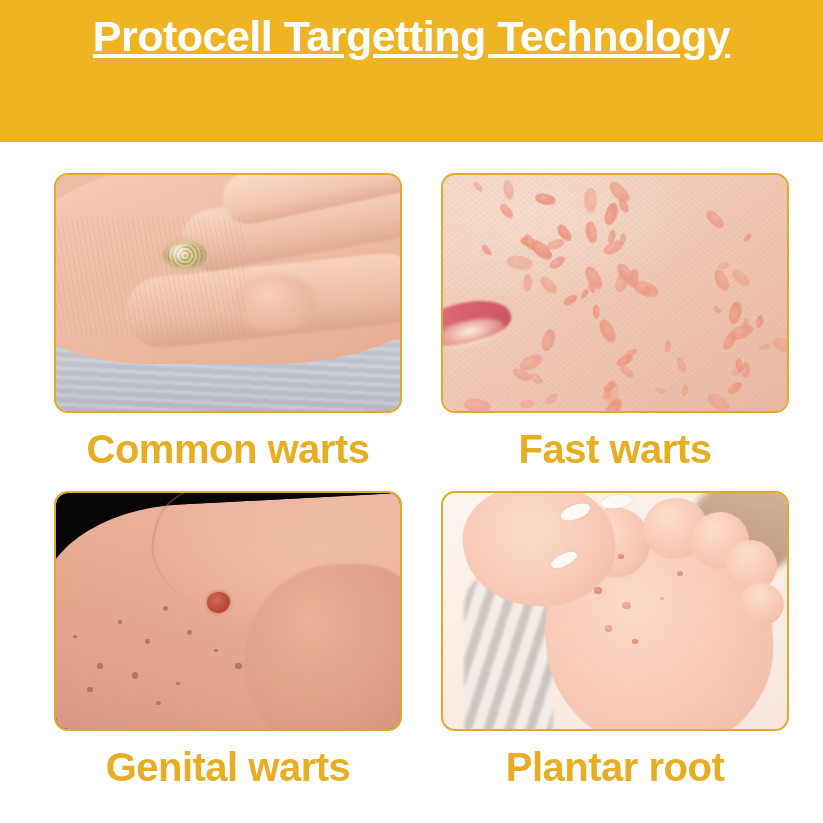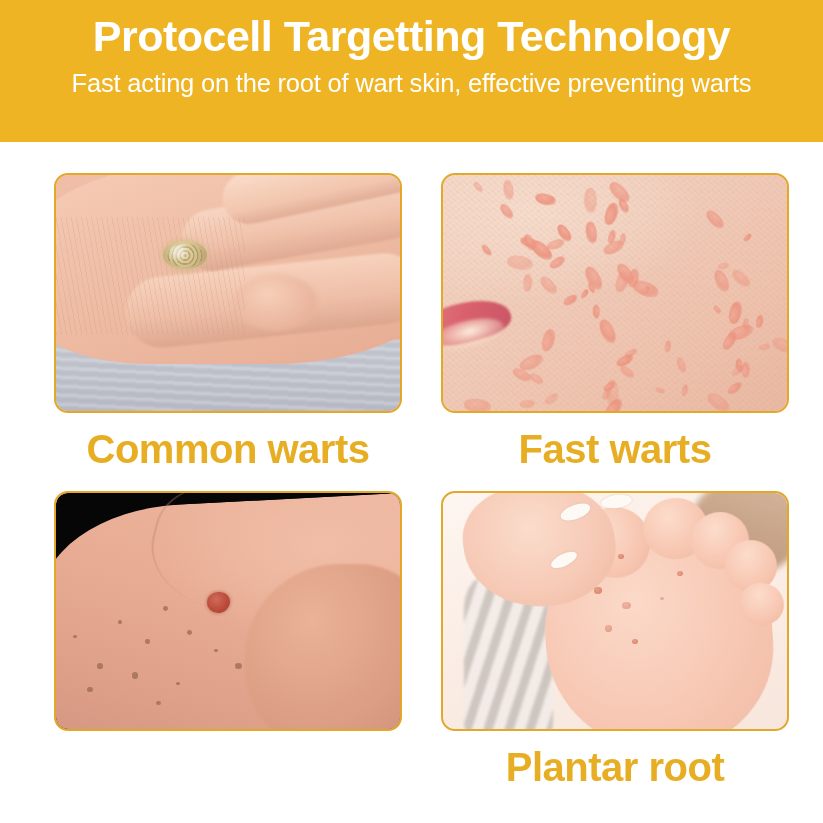--- a/index.html
+++ b/index.html
@@ -30,20 +30,21 @@
     justify-content: flex-start;
   }
   .banner-title {
     margin-top: 12px;
     color: #ffffff;
     font-size: 43px;
     font-weight: bold;
     letter-spacing: -0.5px;
     line-height: 1.15;
     white-space: nowrap;
+    text-decoration: underline;
   }
   .banner-subtitle {
     margin-top: 8px;
     color: #ffffff;
     font-size: 25.5px;
     font-weight: normal;
     letter-spacing: -0.2px;
     white-space: nowrap;
   }
 
@@ -282,21 +283,20 @@
     position:absolute; display:block; border-radius:50%;
     background: radial-gradient(circle at 40% 35%, #e79c85 0%, #d9816a 70%, rgba(217,129,106,.2) 100%);
     filter: blur(.4px);
   }
 </style>
 </head>
 <body>
 
 <div class="banner">
   <div class="banner-title">Protocell Targetting Technology</div>
-  <div class="banner-subtitle">Fast acting on the root of wart skin, effective preventing warts</div>
 </div>
 
 <div class="grid">
 
   <div class="cell c1">
     <div class="photo-frame">
       <div class="photo">
         <div class="p1-bg"></div>
         <div class="p1-table"></div>
         <div class="p1-hand"></div>
@@ -412,20 +412,21 @@
             <i style="left: 46%; top: 66%; width: 1.13485%; height: 1.58879%;"></i>
             <i style="left: 9%; top: 82%; width: 1.72502%; height: 2.41503%;"></i>
             <i style="left: 35%; top: 80%; width: 1.07069%; height: 1.49897%;"></i>
             <i style="left: 52%; top: 72%; width: 1.97405%; height: 2.76367%;"></i>
             <i style="left: 5%; top: 60%; width: 1.10214%; height: 1.543%;"></i>
             <i style="left: 29%; top: 88%; width: 1.43472%; height: 2.00861%;"></i>
           </div>
         <div class="p3-wart"></div>
       </div>
     </div>
+    <div class="caption">Genital warts</div>
   </div>
 
   <div class="cell c4">
     <div class="photo-frame">
       <div class="photo">
         <div class="p4-bg"></div>
         <div class="p4-hair"></div>
         <div class="p4-fabric"></div>
         <div class="p4-sole"></div>
         <div class="p4-toe p4-t1"></div>

